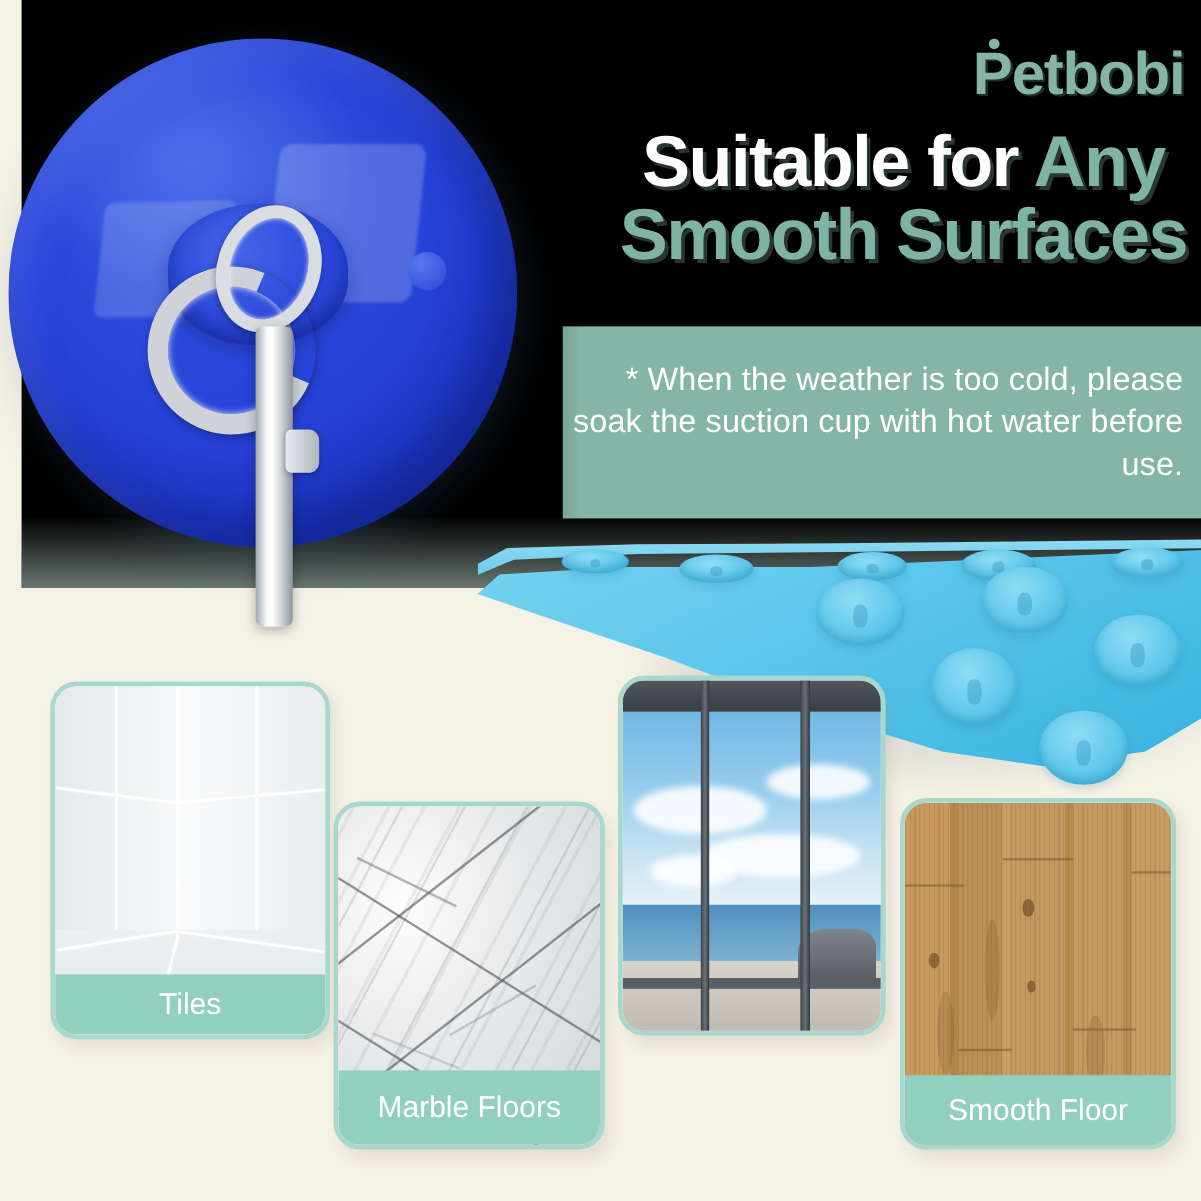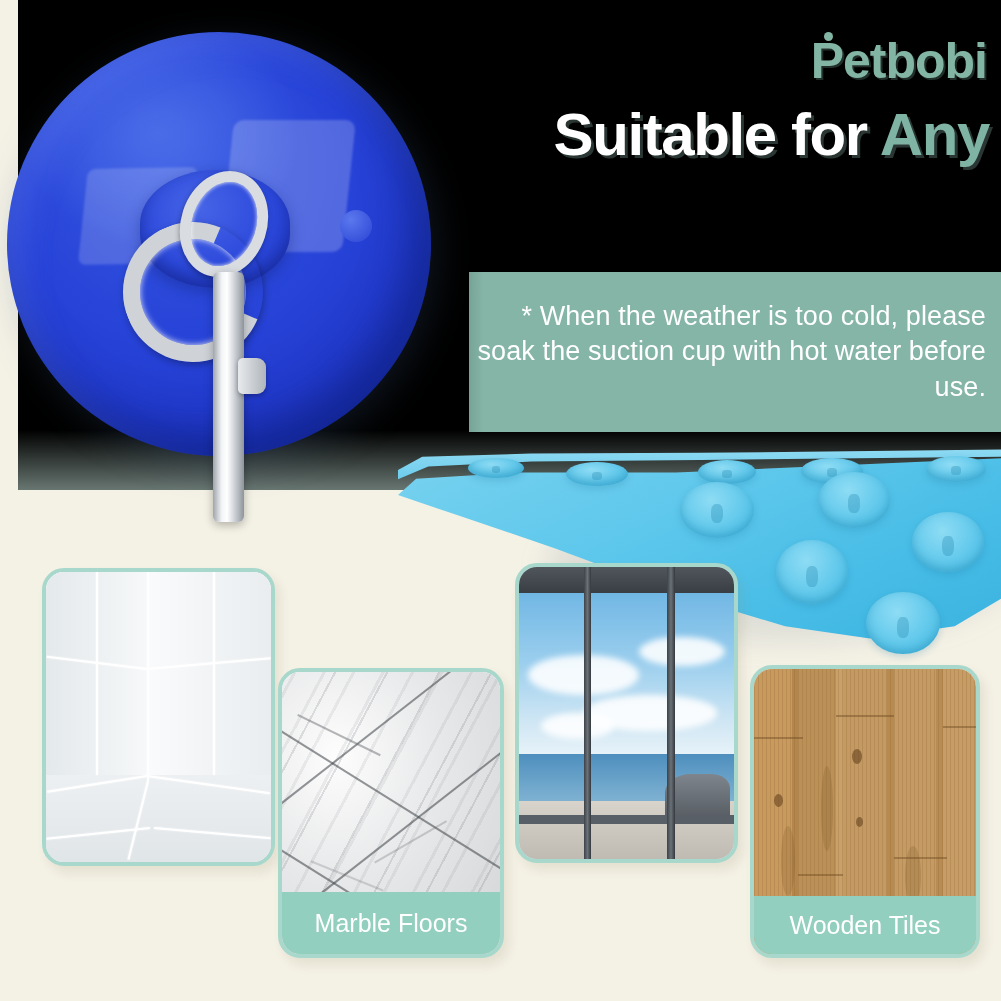--- a/index.html
+++ b/index.html
@@ -233,20 +233,21 @@
     <div class="brand">
       <span class="paw-dot"></span>
       <span>Petbobi</span>
     </div>
 
     <div class="headline">
       <div class="line">
         <span class="hl-white">Suitable for</span>
         <span class="hl-green">Any</span>
       </div>
+      <div class="line hl-green">Smooth Surfaces</div>
     </div>
 
     <div class="note-panel">
       <div class="note-text">* When the weather is too cold, please soak the suction cup with hot water before use.</div>
     </div>
   </div>
 
   <div class="cup-wrap">
     <div class="cup-shadow"></div>
     <div class="cup-disc"></div>
@@ -286,20 +287,23 @@
       <div class="ln" style="left:45%;top:33%;width:55%;height:2px;transform:rotate(-5deg);transform-origin:left center;"></div>
       <div class="ln" style="left:22%;top:0;width:2px;height:70%;"></div>
       <div class="ln" style="left:45%;top:0;width:2px;height:72%;"></div>
       <div class="ln" style="left:74%;top:0;width:2px;height:70%;"></div>
       <div class="ln" style="left:0;top:70%;width:45%;height:2px;transform:rotate(-9deg);transform-origin:right center;"></div>
       <div class="ln" style="left:45%;top:70%;width:55%;height:2px;transform:rotate(8deg);transform-origin:left center;"></div>
       <div class="ln" style="left:45%;top:72%;width:2px;height:28%;transform:rotate(14deg);transform-origin:top center;"></div>
       <div class="ln" style="left:0;top:88%;width:46%;height:2px;transform:rotate(-6deg);transform-origin:right center;"></div>
       <div class="ln" style="left:48%;top:88%;width:52%;height:2px;transform:rotate(5deg);transform-origin:left center;"></div>
     </div>
+    <div class="label" style="height:50px;">
+      <span>Tiles</span>
+    </div>
   </div>
 
   <div class="card" style="left:278px;top:668px;width:218px;height:282px;">
     <div class="art marble-art">
       <div class="seam" style="left:-10%;top:16%;width:150%;transform:rotate(32deg);"></div>
       <div class="seam" style="left:-10%;top:58%;width:150%;transform:rotate(32deg);"></div>
       <div class="seam" style="left:-10%;top:52%;width:150%;transform:rotate(-38deg);"></div>
       <div class="seam" style="left:-10%;top:95%;width:150%;transform:rotate(-38deg);"></div>
       <div class="vein" style="left:5%;top:22%;width:42%;height:2px;transform:rotate(26deg);"></div>
       <div class="vein" style="left:40%;top:60%;width:38%;height:1.5px;transform:rotate(-30deg);opacity:.6;"></div>
@@ -335,17 +339,17 @@
       <div class="plankline" style="left:63%;top:66%;width:24%;"></div>
       <div class="plankline" style="left:85%;top:20%;width:15%;"></div>
       <div class="knot" style="left:9%;top:44%;width:9px;height:13px;"></div>
       <div class="knot" style="left:44%;top:28%;width:10px;height:15px;"></div>
       <div class="knot" style="left:46%;top:52%;width:7px;height:10px;"></div>
       <div class="grain" style="left:12%;top:55%;width:14px;height:70px;"></div>
       <div class="grain" style="left:68%;top:62%;width:16px;height:60px;"></div>
       <div class="grain" style="left:30%;top:34%;width:12px;height:85px;"></div>
     </div>
     <div class="label" style="height:58px;">
-      <span>Wooden Tiles</span>
+      <span>Smooth Floor</span>
     </div>
   </div>
 
 </div>
 
 </body></html>

